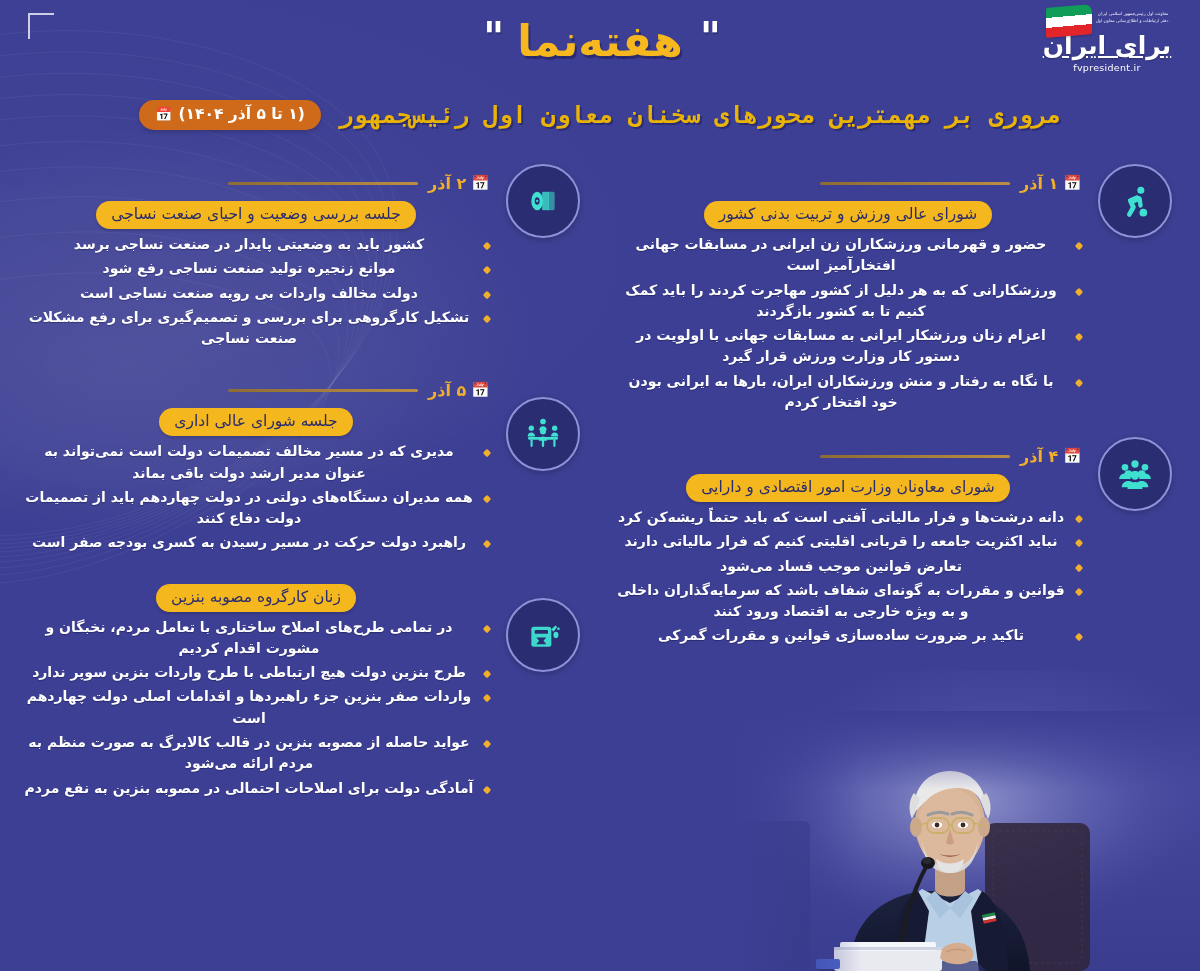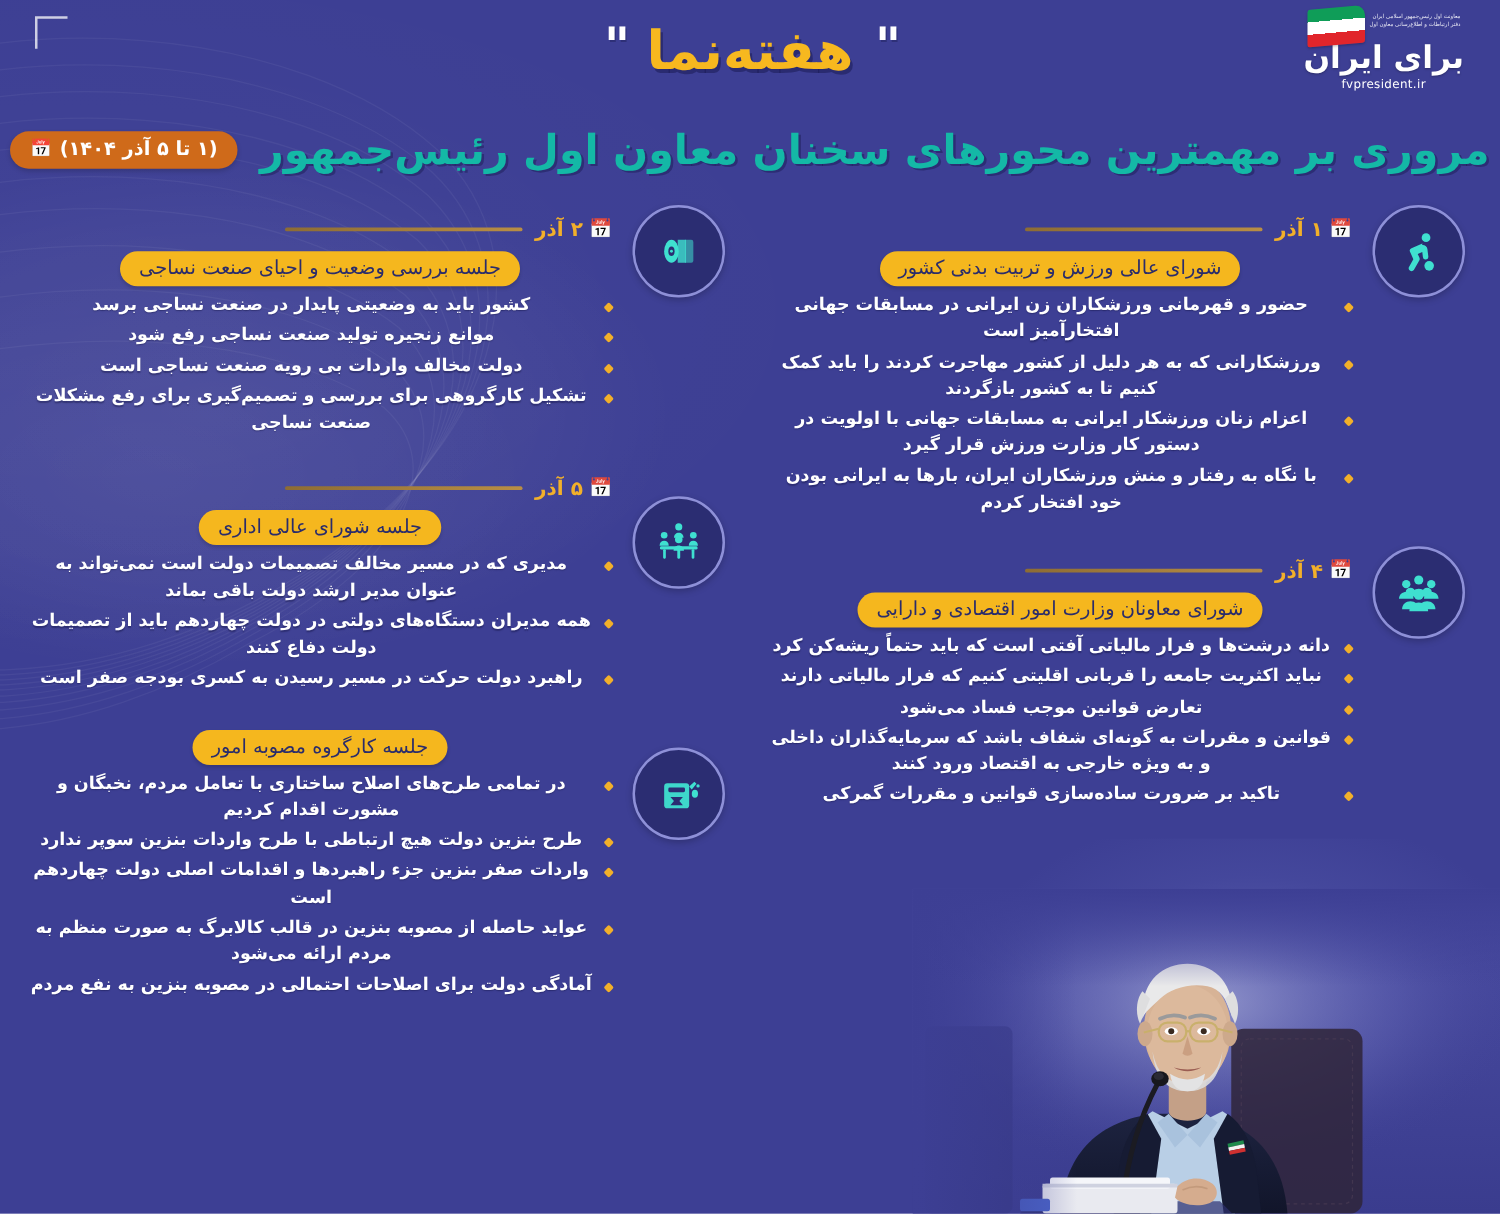--- a/index.html
+++ b/index.html
@@ -62,20 +62,21 @@
   .brand-org{
     font-size:4.4px; line-height:1.55; color:#e9e9f5; text-align:right;
     padding-top:5px; letter-spacing:.1px; white-space:nowrap;
   }
   .brand-script{
     margin-top:-3px;
     font-size:25px; font-weight:700; color:#ffffff;
     letter-spacing:-1px; line-height:1;
     font-family:"DejaVu Sans","Liberation Sans",sans-serif;
     text-shadow:0 1px 2px rgba(0,0,0,.3);
+    text-decoration:underline;
   }
   .brand-url{
     margin-top:4px; font-size:9.5px; color:#ffffff;
     letter-spacing:.3px; direction:ltr;
   }
 
   .title-wrap{ position:absolute; left:0; top:16px; width:1200px; text-align:center; }
   .main-title{
     display:inline-block; position:relative;
     font-size:43px; font-weight:700; color:#f7b81f;
@@ -89,23 +90,24 @@
   }
   .q-open{ right:-4px; }
   .q-close{ left:0px; }
 
   .subtitle-row{
     position:absolute; left:0; top:100px; width:1200px;
     display:flex; align-items:center; justify-content:center; gap:18px;
     direction:rtl;
   }
   .subtitle{
-    font-size:33px; font-weight:700; color:#14b8a6;
+    font-size:24px; font-weight:700; color:#eab308;
     text-shadow:2px 2px 0 rgba(20,20,70,.40);
     white-space:nowrap;
+    font-family:Liberation Mono, monospace;
   }
   .date-badge{
     background:#cf6a1a;
     color:#ffffff;
     border-radius:20px;
     padding:5px 16px 7px;
     font-size:15.5px; font-weight:700;
     display:flex; align-items:center; gap:6px;
     white-space:nowrap;
     box-shadow:0 2px 4px rgba(0,0,0,.18);
@@ -405,21 +407,21 @@
             </g>
             <rect x="14" y="18" width="16" height="4.6" rx="1.4" fill="#2b2d72"></rect>
             <path d="M16 27h12l-3.4 4 3.4 4H16l3.4-4z" fill="#2b2d72"></path>
             <path d="M34 17l5-4.5 2 2L36.5 20z" fill="#3fe0d0"></path>
             <ellipse cx="39.5" cy="24" rx="3" ry="3.8" fill="#3fe0d0"></ellipse>
             <circle cx="42.5" cy="16.5" r="1.6" fill="#3fe0d0"></circle>
           </svg>
         </div>
         <div class="sec-body" style="padding-top:0;">
           <div class="pill-row">
-            <span class="pill">جلسه کارگروه مصوبه امور</span>
+            <span class="pill">زنان کارگروه مصوبه بنزین</span>
           </div>
           <ul class="bullets">
             <li>در تمامی طرح‌های اصلاح ساختاری با تعامل مردم، نخبگان و مشورت اقدام کردیم</li>
             <li>طرح بنزین دولت هیچ ارتباطی با طرح واردات بنزین سوپر ندارد</li>
             <li>واردات صفر بنزین جزء راهبردها و اقدامات اصلی دولت چهاردهم است</li>
             <li>عواید حاصله از مصوبه بنزین در قالب کالابرگ به صورت منظم به مردم ارائه می‌شود</li>
             <li>آمادگی دولت برای اصلاحات احتمالی در مصوبه بنزین به نفع مردم</li>
           </ul>
         </div>
       </div>

